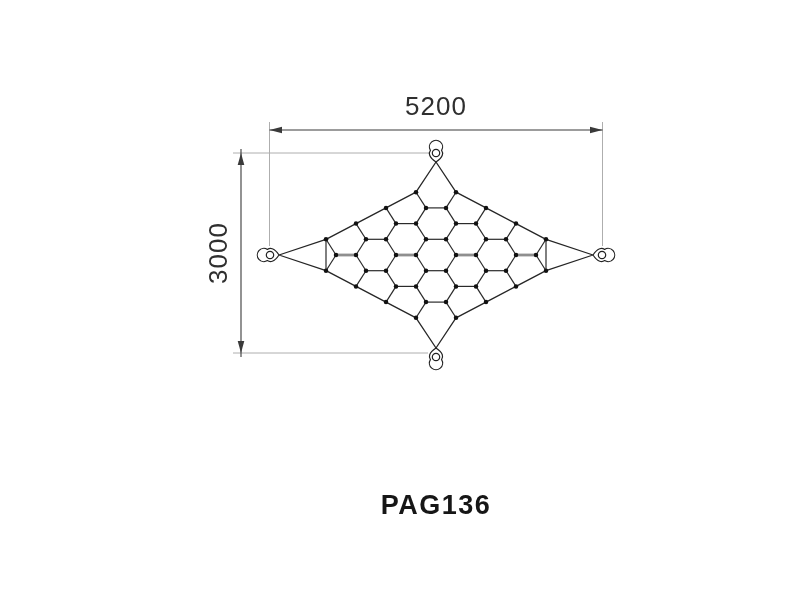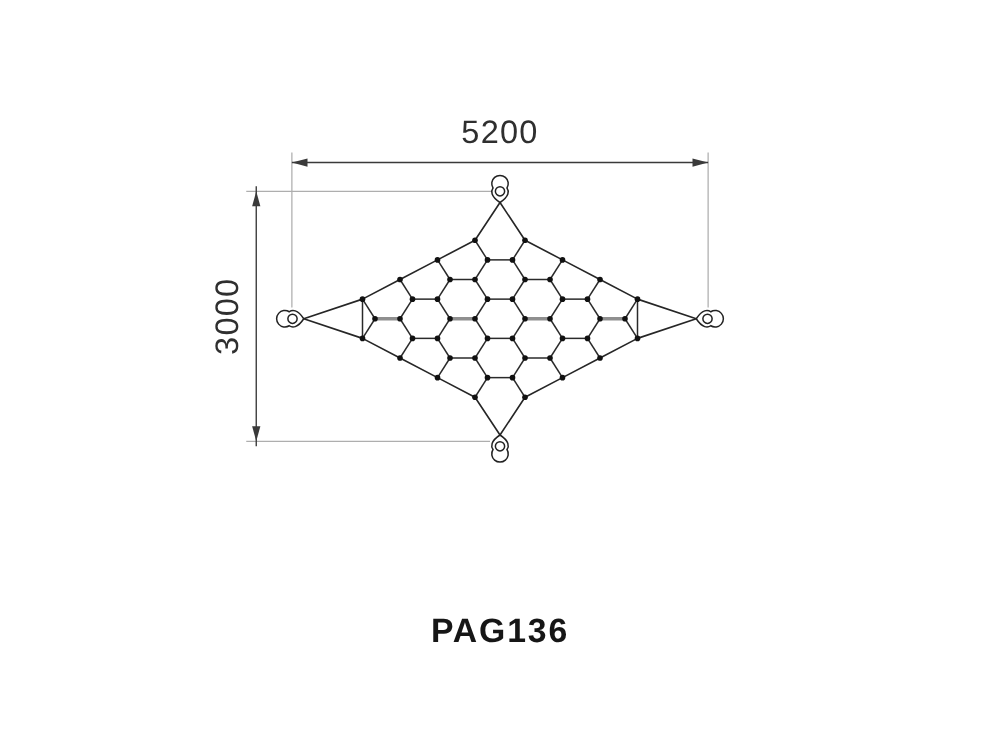--- a/index.html
+++ b/index.html
@@ -1,17 +1,17 @@
 <!DOCTYPE html>
 <html><head>
 <meta charset="utf-8">
 <style>
   html,body{margin:0;padding:0;background:#ffffff;}
   .stage{position:relative;width:741px;height:600px;background:#fff;overflow:hidden;
-         font-family:"Liberation Sans", sans-serif;}
+         font-family:"Liberation Sans", sans-serif;padding-left:36px;}
   svg{display:block;}
   .dim-label{font-family:"Liberation Sans", sans-serif;font-size:26px;fill:#2f2f2f;
              letter-spacing:1px;}
   .title-label{font-family:"Liberation Sans", sans-serif;font-size:27px;font-weight:bold;
                fill:#161616;letter-spacing:1.5px;}
 </style>
 </head>
 <body>
 
 <div class="stage">

